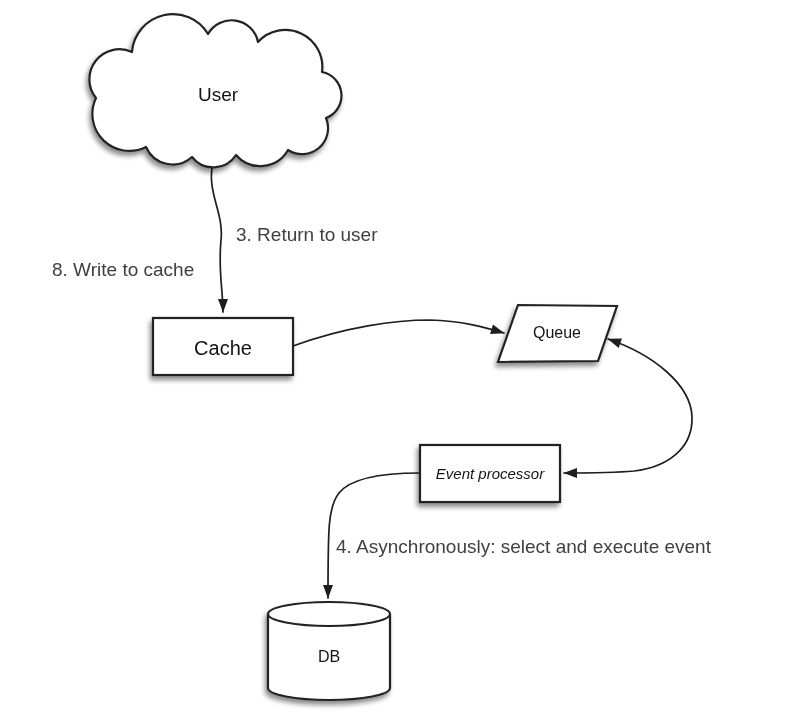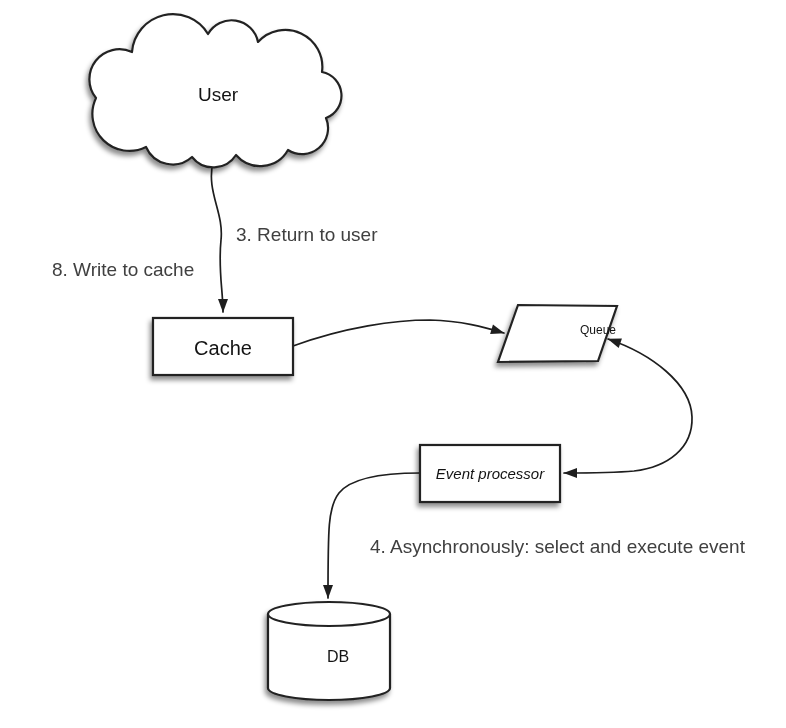--- a/index.html
+++ b/index.html
@@ -24,35 +24,35 @@
   .node-label {
     position: absolute;
     text-align: center;
     color: #141414;
     line-height: 1.15;
     white-space: nowrap;
     user-select: none;
   }
   .node-label.user  { left: 118px; top: 84px;  width: 200px; font-size: 19px; }
   .node-label.cache { left: 153px; top: 337px; width: 140px; font-size: 20px; }
-  .node-label.queue { left: 498px; top: 324px; width: 118px; font-size: 12px; text-align: right; }
+  .node-label.queue { left: 498px; top: 324px; width: 118px; font-size: 16px; }
   .node-label.ep    { left: 420px; top: 465px; width: 140px; font-size: 15px; font-style: italic; }
-  .node-label.db    { left: 269px; top: 648px; width: 120px; font-size: 16px; padding-left: 9px; }
+  .node-label.db    { left: 269px; top: 648px; width: 120px; font-size: 16px; }
   .annotation {
     position: absolute;
     color: #404040;
     font-size: 19px;
     line-height: 1.1;
     white-space: nowrap;
     user-select: none;
   }
   .annotation.step1 { left: 52px;  top: 260px; }
   .annotation.step3 { left: 236px; top: 225px; }
   .annotation.step2 { left: 298px; top: 281px; }
-  .annotation.step4 { left: 370px; top: 537px; }
+  .annotation.step4 { left: 336px; top: 537px; }
 </style>
 </head>
 <body>
 
 <div class="stage">
 
   <svg width="786" height="728" viewBox="0 0 786 728">
     <defs>
       <filter id="ds" x="-30%" y="-30%" width="160%" height="160%">
         <feDropShadow dx="-2" dy="4" stdDeviation="2.4" flood-color="#000000" flood-opacity="0.45"></feDropShadow>

